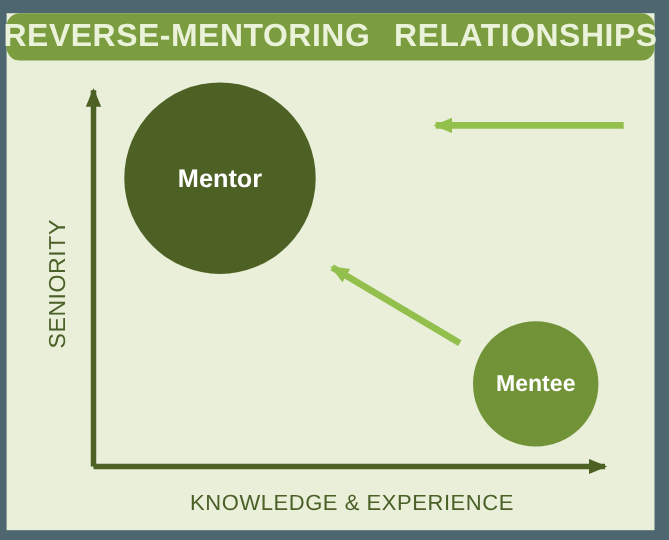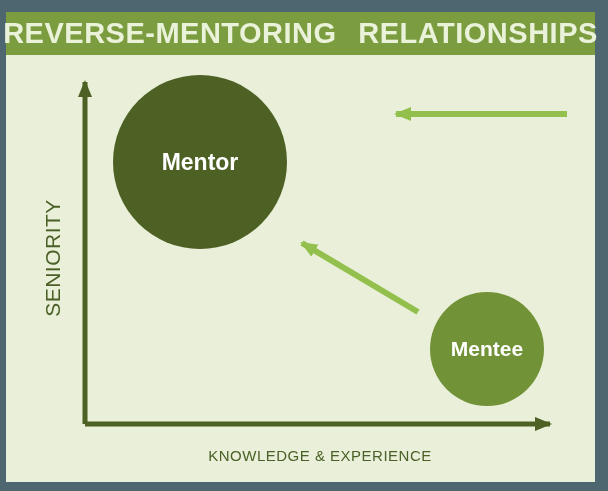--- a/index.html
+++ b/index.html
@@ -1,31 +1,31 @@
 <!DOCTYPE html>
 <html><head>
 <meta charset="utf-8">
 <style>
   html,body{margin:0;padding:0;}
   body{font-family:"Liberation Sans", sans-serif; background:#4d666f;}
   .canvas{position:relative; width:608px; height:491px; background:#4d666f; overflow:hidden;}
   .content{position:absolute; left:6px; top:12px; width:589px; height:470px; background:#e9efd9;}
   .titlebar{position:absolute; left:6px; top:12px; width:589px; height:43px; background:#7b9c3f;
-            display:flex; align-items:center; justify-content:center;}
+            display:flex; align-items:center; justify-content:center;border-radius:12px;}
   .titlebar .title{color:#eaf2da; font-size:29px; font-weight:bold; letter-spacing:0.5px;
                    word-spacing:0.45em; white-space:nowrap;}
   .svg-layer{position:absolute; left:0; top:0; width:608px; height:491px;}
   .node-label{position:absolute; color:#ffffff; font-weight:600; display:flex;
               align-items:center; justify-content:center; text-align:center;}
   .label-mentor{left:113px; top:75px; width:174px; height:174px; font-size:23px;}
   .label-mentee{left:430px; top:292px; width:114px; height:114px; font-size:21px;}
   .info-flow-label{position:absolute; left:398px; top:80px; width:170px; height:26px;
                    color:#465e24; font-size:20px; text-align:center; line-height:26px;}
   .x-axis-label{position:absolute; left:85px; top:447px; width:470px; text-align:center;
-                color:#4b6026; font-size:15px; letter-spacing:0.5px;}
+                color:#4b6026; font-size:20px; letter-spacing:0.5px;}
   .y-axis-label{position:absolute; left:-12px; top:246px; width:130px; text-align:center;
                 color:#4b6026; font-size:21px; letter-spacing:0.5px;
                 transform:rotate(-90deg); transform-origin:center;}
 </style>
 </head>
 <body>
 
 <div class="canvas">
 
   <div class="content"></div>

